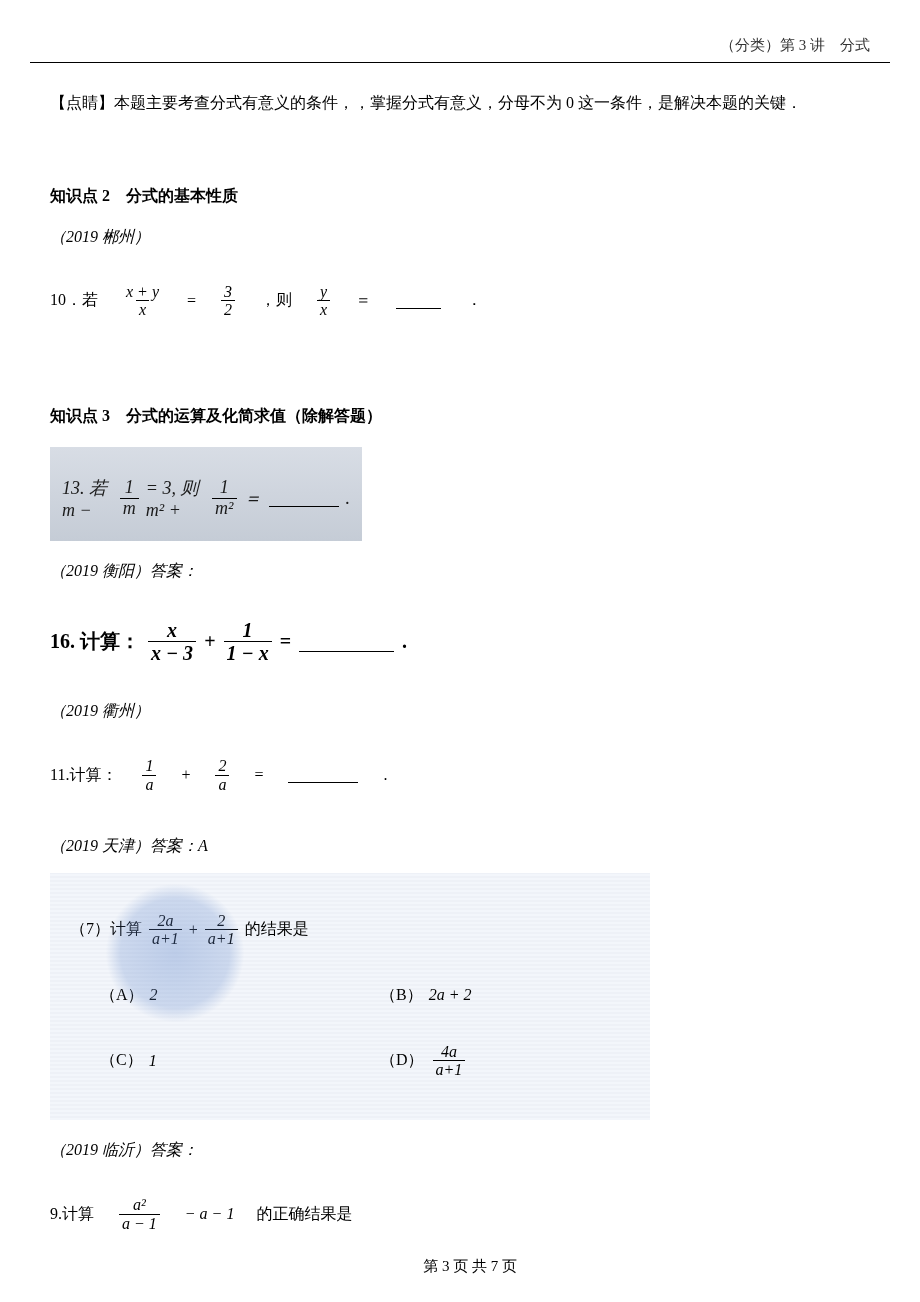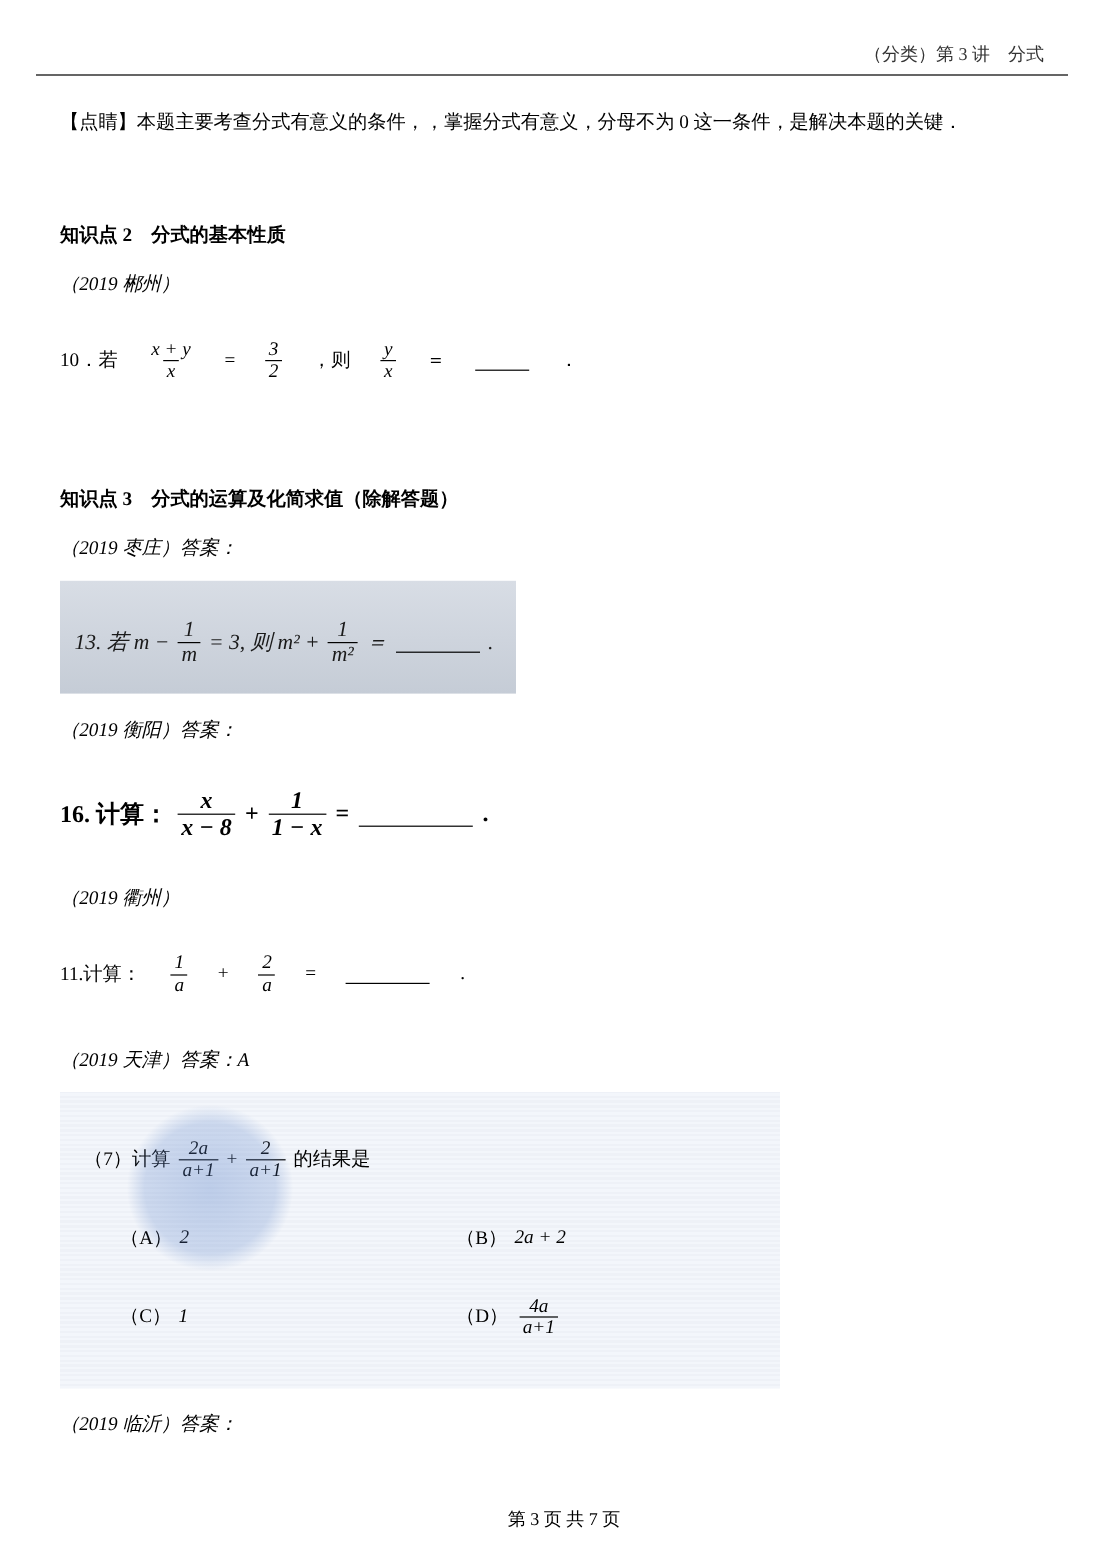--- a/index.html
+++ b/index.html
@@ -69,21 +69,21 @@
       min-width: 45px;
       height: 1em;
       vertical-align: baseline;
       margin: 0 3px;
     }
     .blank-long { min-width: 95px; }
     .blank-mid { min-width: 70px; }
     .photo-box {
       background: linear-gradient(180deg, #d8dde5, #c5ccd6);
       padding: 14px 12px 6px 12px;
-      width: 380px;
+      width: 312px;
       font-family: "Times New Roman", serif;
       font-style: italic;
       font-size: 18px;
       color: #1a1a1a;
       margin: 16px 0 20px 0;
       display: flex;
       align-items: center;
       gap: 4px;
     }
     .hw-box {
@@ -158,21 +158,20 @@
       <span class="num">y</span>
       <span class="den">x</span>
     </span>
     <span>＝</span>
     <span class="blank"></span>
     <span>．</span>
   </div>
 
   <p class="section-title">知识点 3　分式的运算及化简求值（除解答题）</p>
 
-  <p class="src">（2019 枣庄）答案：</p>
   <div class="photo-box">
     <span>13. 若 m −</span>
     <span class="frac">
       <span class="num">1</span>
       <span class="den">m</span>
     </span>
     <span>= 3, 则 m² +</span>
     <span class="frac">
       <span class="num">1</span>
       <span class="den">m²</span>
@@ -180,21 +179,21 @@
     <span>＝</span>
     <span class="blank blank-mid"></span>
     <span>.</span>
   </div>
 
   <p class="src">（2019 衡阳）答案：</p>
   <div class="hw-box">
     <span>16. 计算：</span>
     <span class="frac">
       <span class="num">x</span>
-      <span class="den">x − 8</span>
+      <span class="den">x − 3</span>
     </span>
     <span>+</span>
     <span class="frac">
       <span class="num">1</span>
       <span class="den">1 − x</span>
     </span>
     <span>=</span>
     <span class="blank blank-long"></span>
     <span>.</span>
   </div>
@@ -249,16 +248,25 @@
         <span>（D）</span>
         <span class="frac">
           <span class="num">4a</span>
           <span class="den">a+1</span>
         </span>
       </div>
     </div>
   </div>
 
   <p class="src">（2019 临沂）答案：</p>
+  <div class="prob">
+    <span>9.计算</span>
+    <span class="frac">
+      <span class="num">a²</span>
+      <span class="den">a − 1</span>
+    </span>
+    <span class="ital">− a − 1</span>
+    <span>的正确结果是</span>
+  </div>
 
 </div>
 
 <div class="footer">第 3 页 共 7 页</div>
 
 </body></html>

